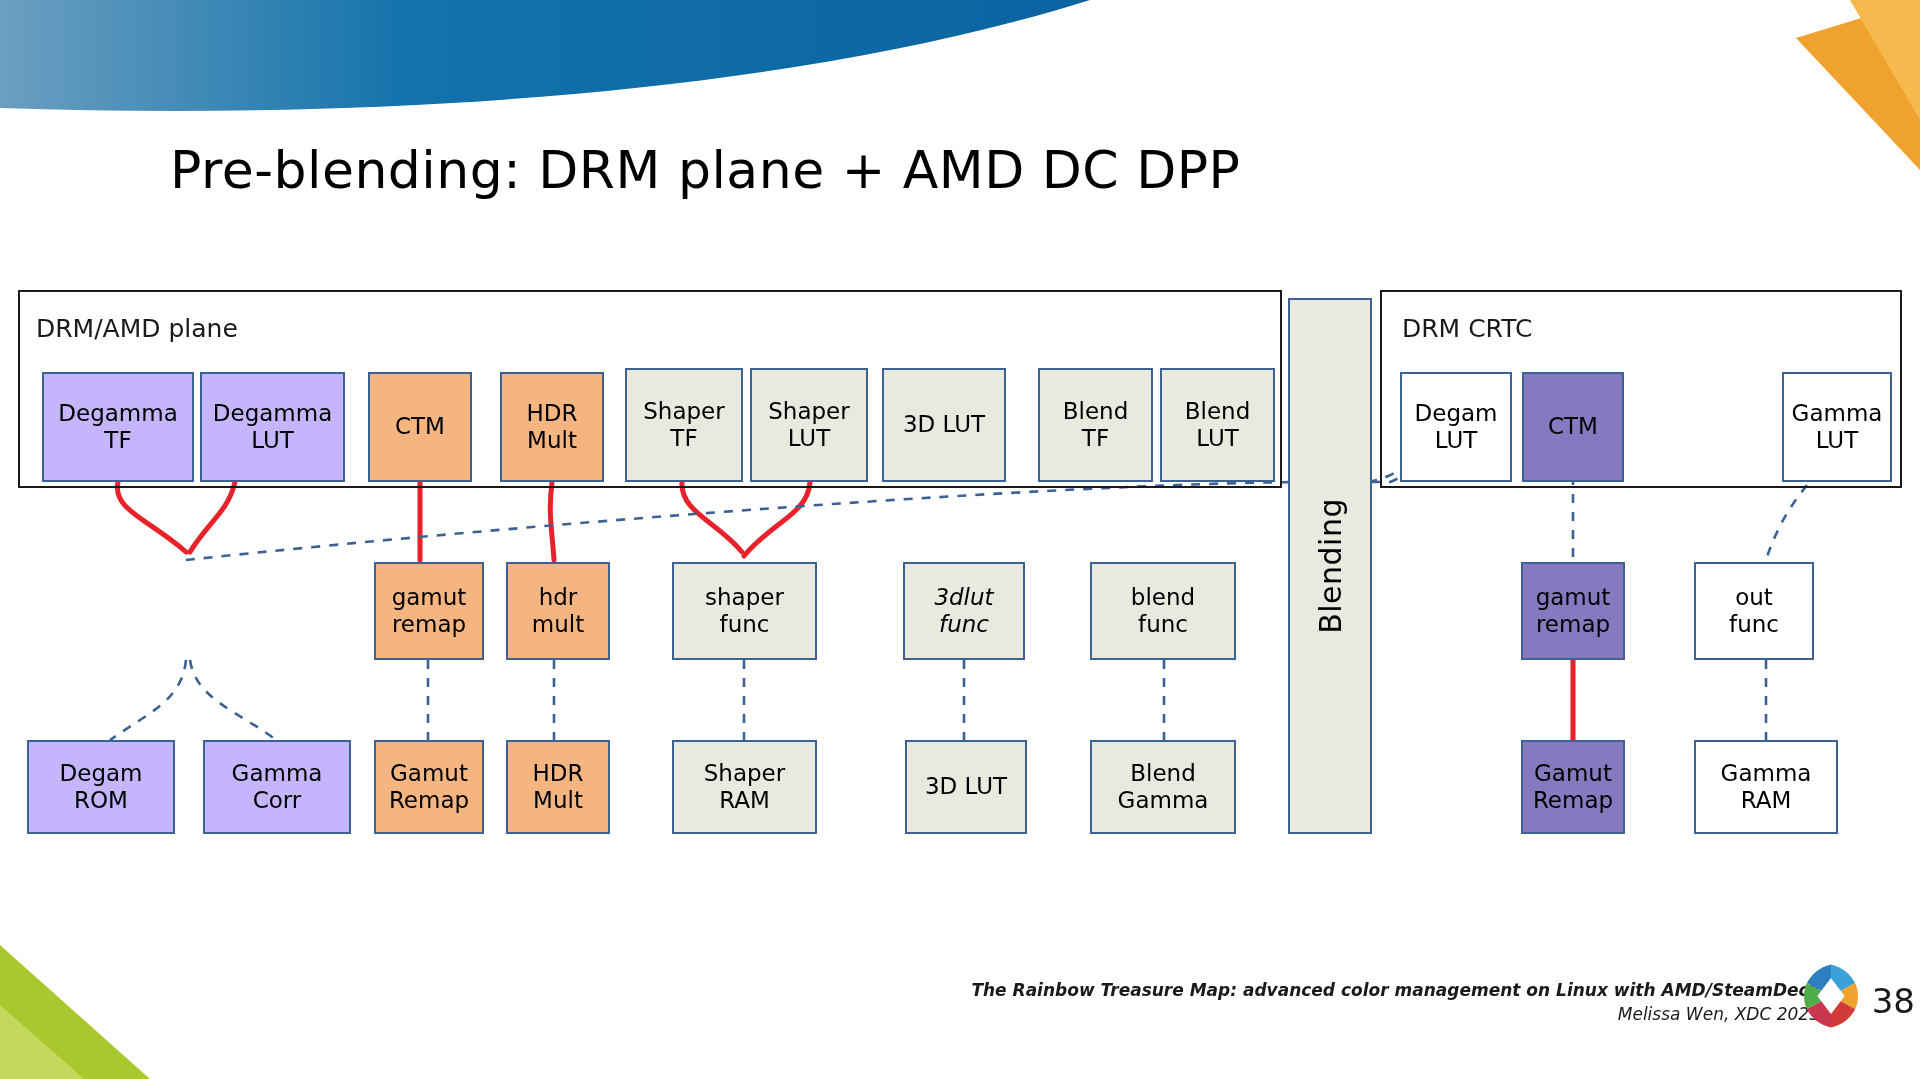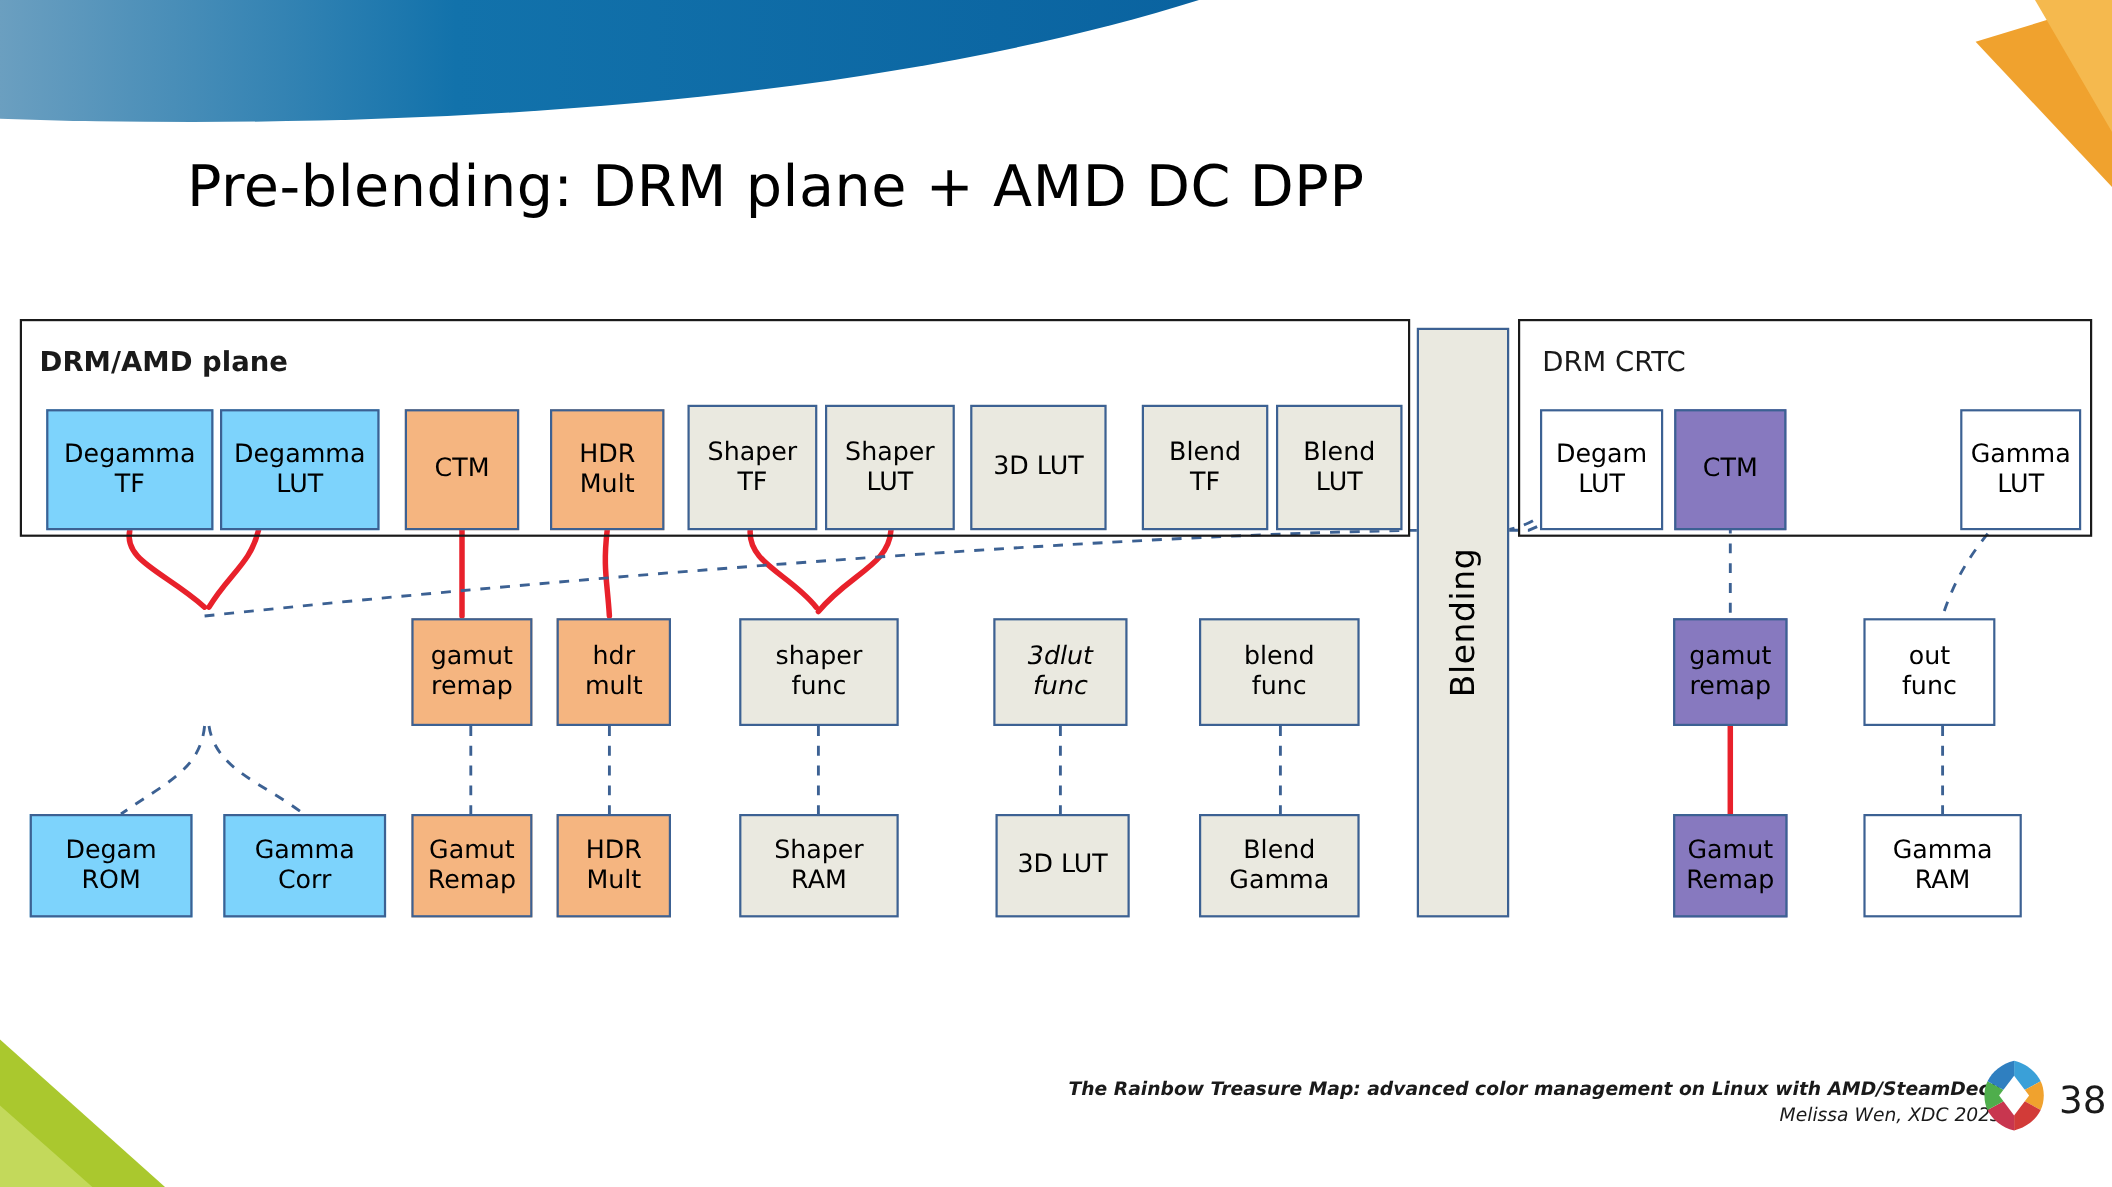--- a/index.html
+++ b/index.html
@@ -32,21 +32,21 @@
 
   
   .node{
     position:absolute;box-sizing:border-box;
     border:2px solid #3c6193;
     display:flex;align-items:center;justify-content:center;
     text-align:center;line-height:1.18;
     font-size:23px;color:#000000;
     white-space:pre-line;
   }
-  .fill-red   {background:#7dd3fc;border-color:#3c6193;}
+  .fill-red   {background:#c4b5fd;border-color:#3c6193;}
   .fill-orange{background:#f5b580;border-color:#3c6193;}
   .fill-beige {background:#eae9e0;border-color:#3c6193;}
   .fill-purple{background:#8779bf;border-color:#3c6193;}
   .fill-white {background:#ffffff;border-color:#3c6193;}
 
   #blending-col{
     position:absolute;background:#eae9e0;border:2px solid #3c6193;box-sizing:border-box;
     display:flex;align-items:center;justify-content:center;
   }
   #blending-col .vtext{
@@ -128,21 +128,21 @@
 
       <path d="M1835,440 C1832,470 1790,486 1766,560"></path>
 
       <path d="M1766,660 L1766,740"></path>
 
       <path d="M1368,482 C1392,478 1408,466 1420,450"></path>
     </g>
   </svg>
 
   <div class="panel" id="panel-plane" style="left:18px;top:290px;width:1264px;height:198px;"></div>
-  <div class="panel-label" style="left:36px;top:314px;font-weight:bold;">DRM/AMD plane</div>
+  <div class="panel-label" style="left:36px;top:314px;">DRM/AMD plane</div>
 
   <div class="node fill-red" style="left:42px;top:372px;width:152px;height:110px;">Degamma
 TF</div>
   <div class="node fill-red" style="left:200px;top:372px;width:145px;height:110px;">Degamma
 LUT</div>
   <div class="node fill-orange" style="left:368px;top:372px;width:104px;height:110px;">CTM</div>
   <div class="node fill-orange" style="left:500px;top:372px;width:104px;height:110px;">HDR
 Mult</div>
   <div class="node fill-beige" style="left:625px;top:368px;width:118px;height:114px;">Shaper
 TF</div>

